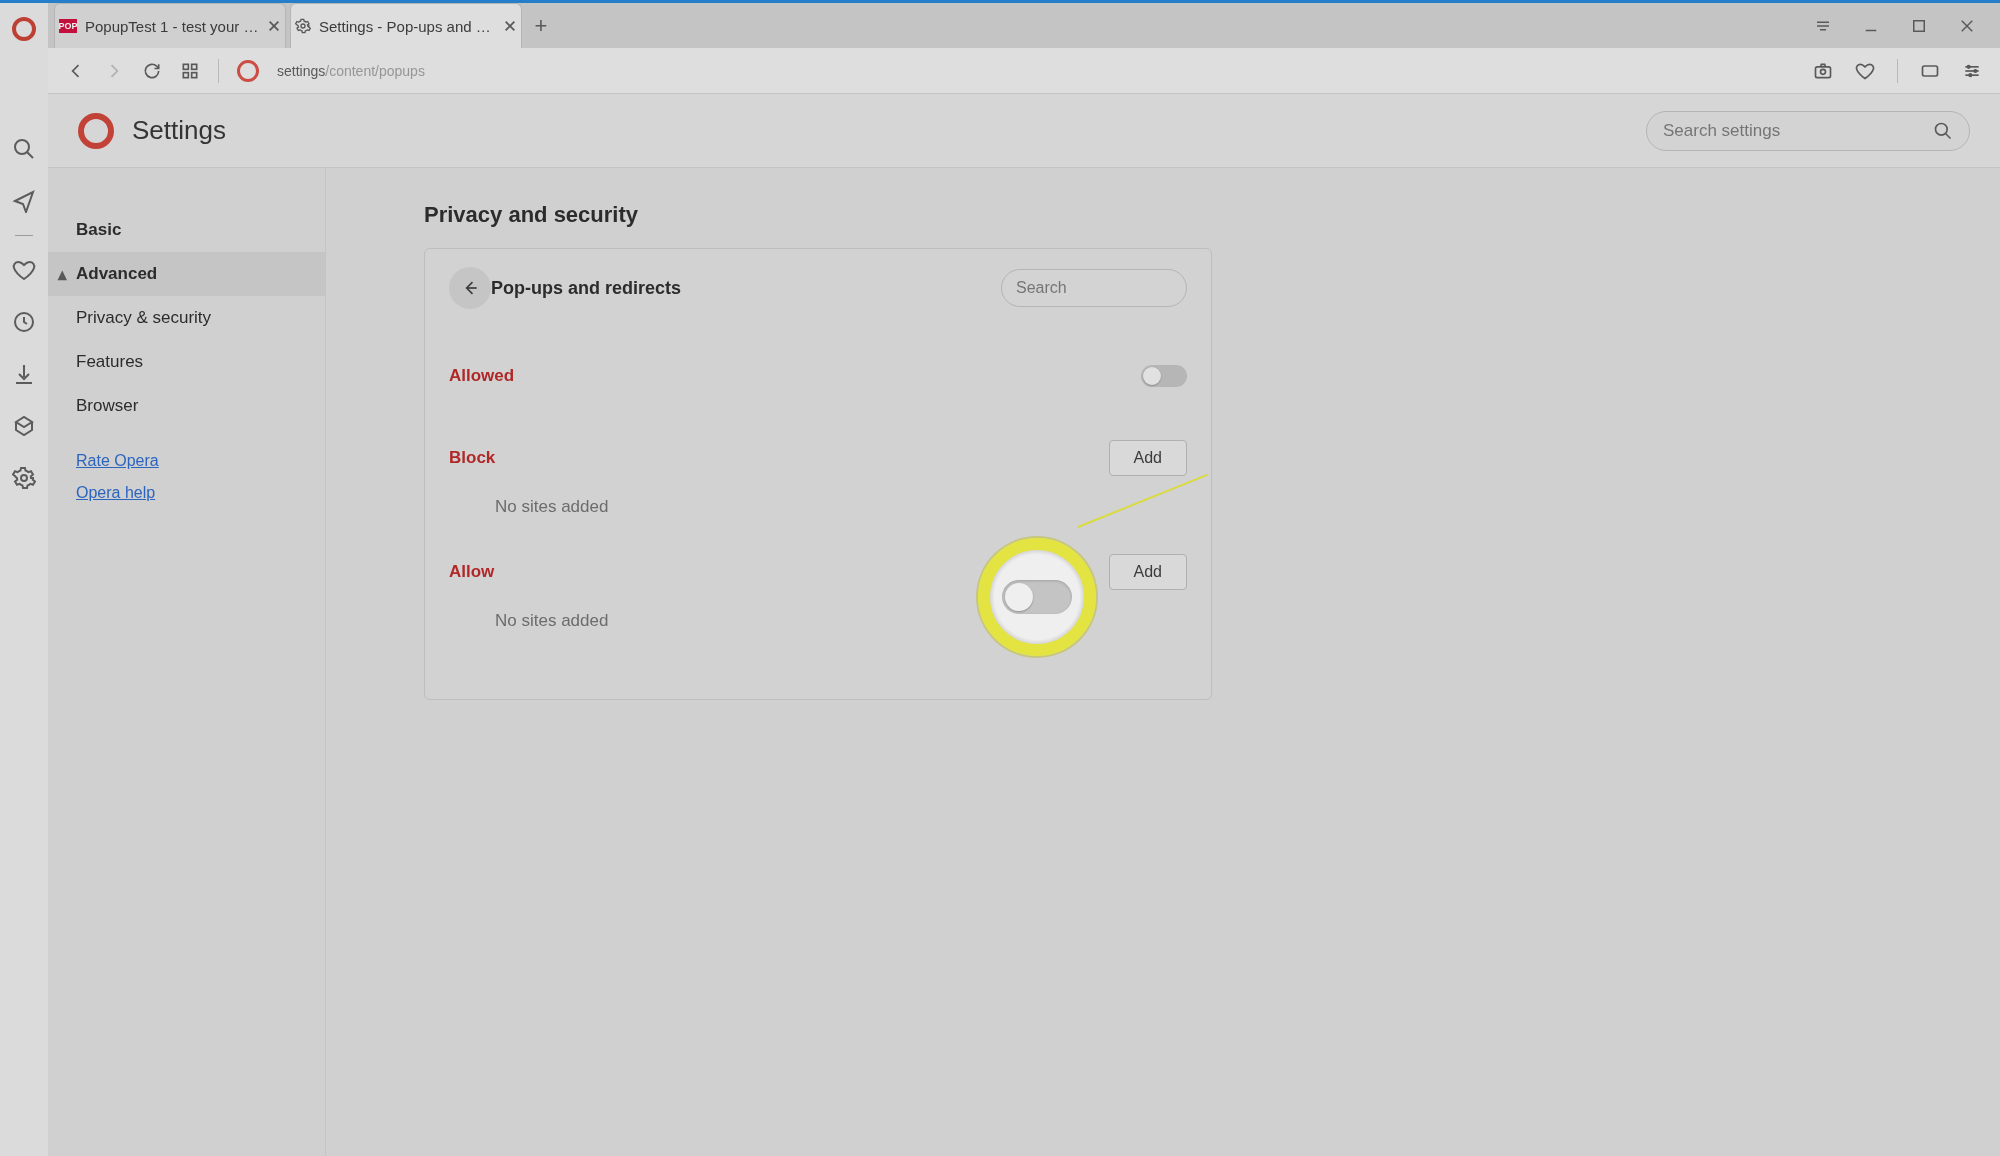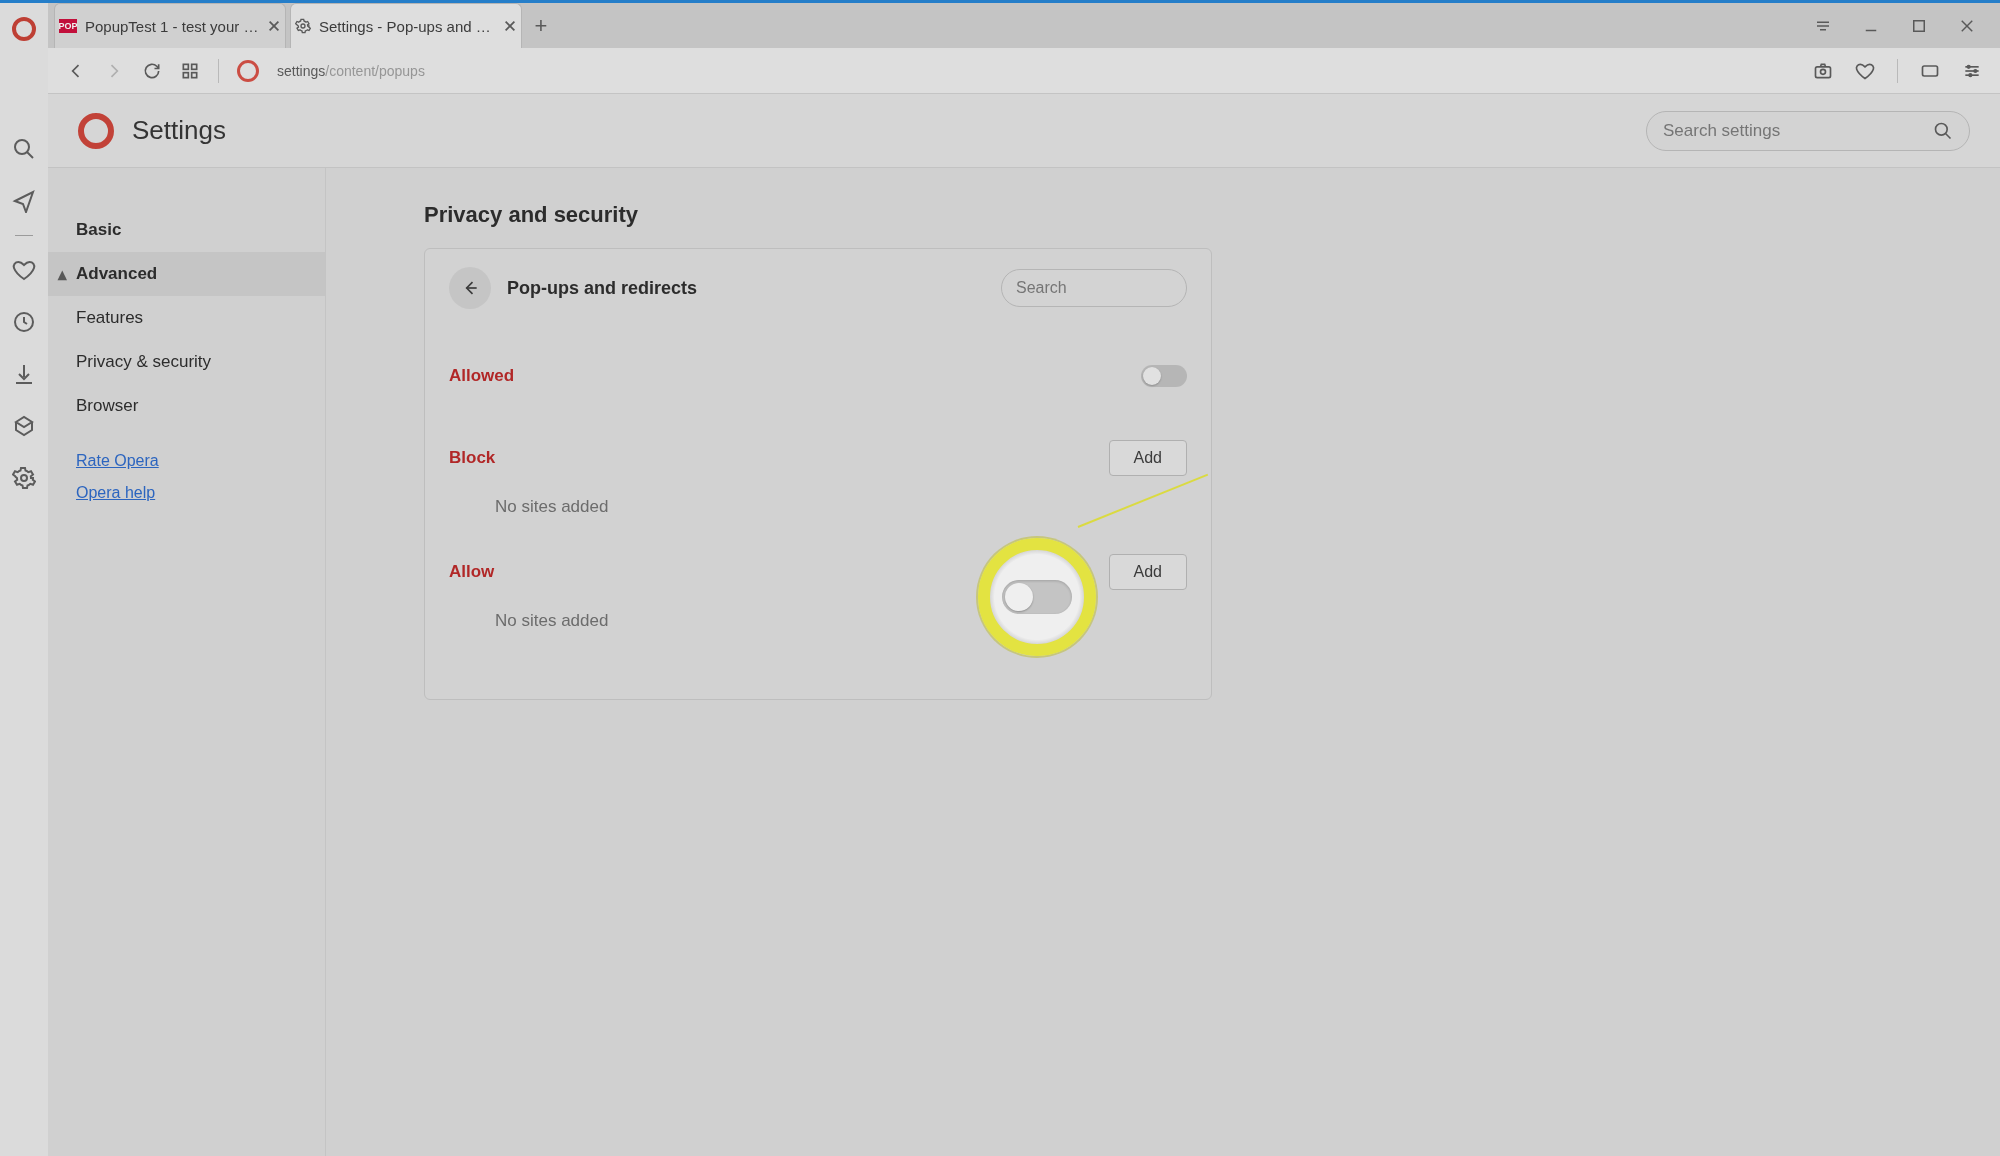--- a/index.html
+++ b/index.html
@@ -93,21 +93,21 @@
 .settings-nav .link { color: #2162c9; text-decoration: underline; font-size: 16px; padding-left:28px; margin-top:24px; display:block; }
 .settings-nav .link + .link { margin-top: 14px; }
 
 
 .main { flex:1; padding: 34px 0 0 98px; }
 .section-title { font-size: 22px; font-weight: 600; color: #222; margin-bottom: 20px; }
 .card {
   width: 788px; border: 1px solid #c8c8c8; border-radius: 6px;
   background: #dedede; padding: 18px 24px 40px 24px;
 }
-.card-header { display:flex; align-items:center; gap: 16px; margin-bottom: 40px; }
+.card-header { display:flex; align-items:center; margin-bottom: 40px; }
 .back-circle {
   width: 42px; height: 42px; border-radius: 50%; background: #d0d0d0;
   display:flex; align-items:center; justify-content:center; color:#333;
 }
 .card-header h2 { font-size: 18px; font-weight: 600; color:#222; }
 .card-search {
   margin-left:auto; width: 186px; height: 38px; border:1px solid #bdbdbd;
   border-radius: 20px; background:#e0e0e0; display:flex; align-items:center;
   padding: 11px 14px; color:#555;
 }
@@ -291,22 +291,22 @@
   </div>
 </div>
 
 <div class="content">
   <div class="settings-nav">
     <div class="item top">Basic</div>
     <div class="item sel">
       <span class="caret">▴</span>
       <span>Advanced</span>
     </div>
+    <div class="item">Privacy &amp; security</div>
     <div class="item">Features</div>
-    <div class="item">Privacy &amp; security</div>
     <div class="item">Browser</div>
     <a class="link">Rate Opera</a>
     <a class="link">Opera help</a>
   </div>
 
   <div class="main">
     <div class="section-title">Privacy and security</div>
 
     <div class="card">
       <div class="card-header">

